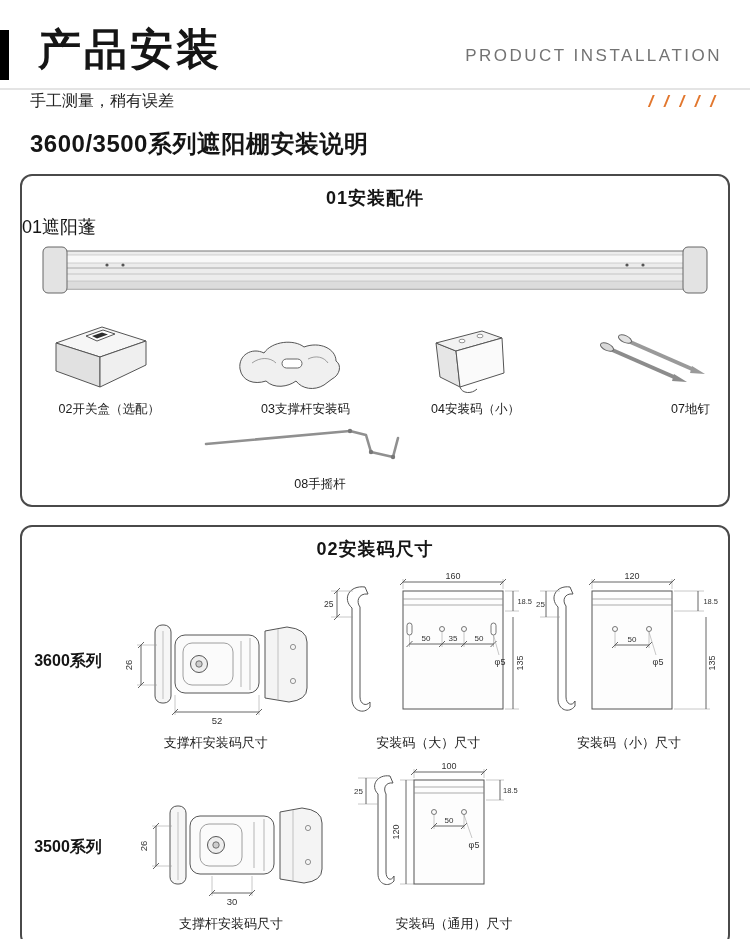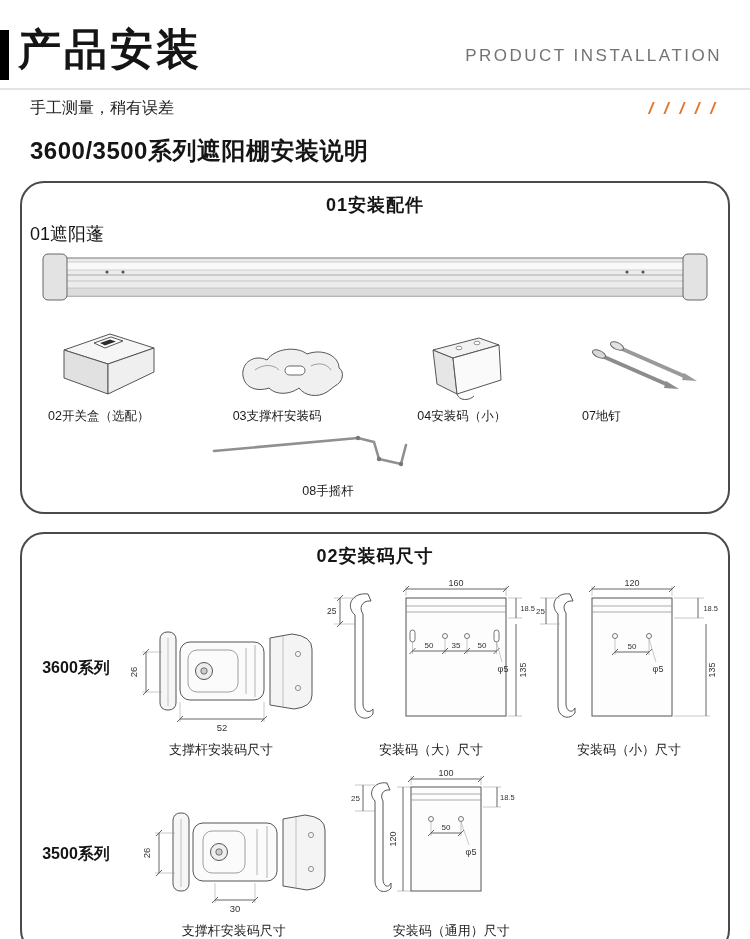--- a/index.html
+++ b/index.html
@@ -7,41 +7,41 @@
     width: 750px; height: 939px; overflow: hidden;
     background: #ffffff; color: #151515;
     font-family: "Liberation Sans", "DejaVu Sans", sans-serif;
   }
   svg { display: block; }
   svg text { font-family: "Liberation Sans", "DejaVu Sans", sans-serif; fill: #333; }
   .dim  { stroke: #555; stroke-width: 0.9; }
   .ext  { stroke: #9a9a9a; stroke-width: 0.55; }
   .tick { stroke: #555; stroke-width: 0.9; }
 
-  .header { position: relative; padding: 26px 28px 0 18px; }
+  .header { position: relative; padding: 26px 28px 0 38px; }
   .accent-bar { position: absolute; left: 0; top: 30px; width: 9px; height: 50px; background: #000; }
   .header-row { display: flex; justify-content: space-between; align-items: flex-end; }
   .title { font-size: 43px; font-weight: 900; letter-spacing: 3px; line-height: 1.1; }
   .subtitle { font-size: 17px; color: #737373; letter-spacing: 2.5px; padding-bottom: 7px; }
   .divider { border-bottom: 2px solid #e4e4e4; margin-top: 15px; }
 
-  .note-row { display: flex; justify-content: space-between; align-items: center; padding: 8px 32px 6px 30px; }
+  .note-row { display: flex; justify-content: space-between; align-items: center; padding: 1px 32px 6px 30px; }
   .note { font-size: 16px; color: #222; }
   .slashes { color: #e2772e; font-weight: bold; font-style: italic; font-size: 17px; letter-spacing: 3px; }
 
   .section-title { font-size: 24px; font-weight: bold; padding: 10px 30px 10px; letter-spacing: 0.5px; }
 
-  .panel { border: 2px solid #4a4a4a; border-radius: 24px; margin: 4px 20px 18px; padding: 10px 8px 12px; }
+  .panel { border: 2px solid #4a4a4a; border-radius: 12px; margin: 4px 20px 18px; padding: 10px 0 12px; }
   .panel-title { text-align: center; font-size: 18px; font-weight: bold; letter-spacing: 1px; }
 
   .awning-label { text-align: left; font-size: 18px; margin: 5px 0 2px; }
   .awning-wrap { display: flex; justify-content: center; }
 
   .parts-row { display: flex; justify-content: space-between; align-items: flex-end; padding: 10px 18px 0; }
-  .part { display: flex; flex-direction: column; align-items: flex-start; flex: 0 0 auto; }
+  .part { display: flex; flex-direction: column; align-items: flex-end; flex: 0 0 auto; }
   .part-label { font-size: 12.5px; margin-top: 6px; white-space: nowrap; color: #1a1a1a; }
 
   .rods-row { display: flex; align-items: flex-end; padding: 6px 10px 0; }
   .rod-item { display: flex; flex-direction: column; align-items: center; flex: 0 0 auto; }
 
   .dim-row { display: flex; justify-content: space-between; align-items: flex-end; padding: 10px 6px 0; }
   .series-label { width: 80px; font-size: 16px; font-weight: bold; text-align: center; align-self: center; flex: 0 0 auto; }
   .drawing { display: flex; flex-direction: column; align-items: center; flex: 0 0 auto; }
   .drawing-caption { font-size: 13px; margin-top: 3px; color: #1a1a1a; }
   .spacer { flex: 0 0 auto; }

